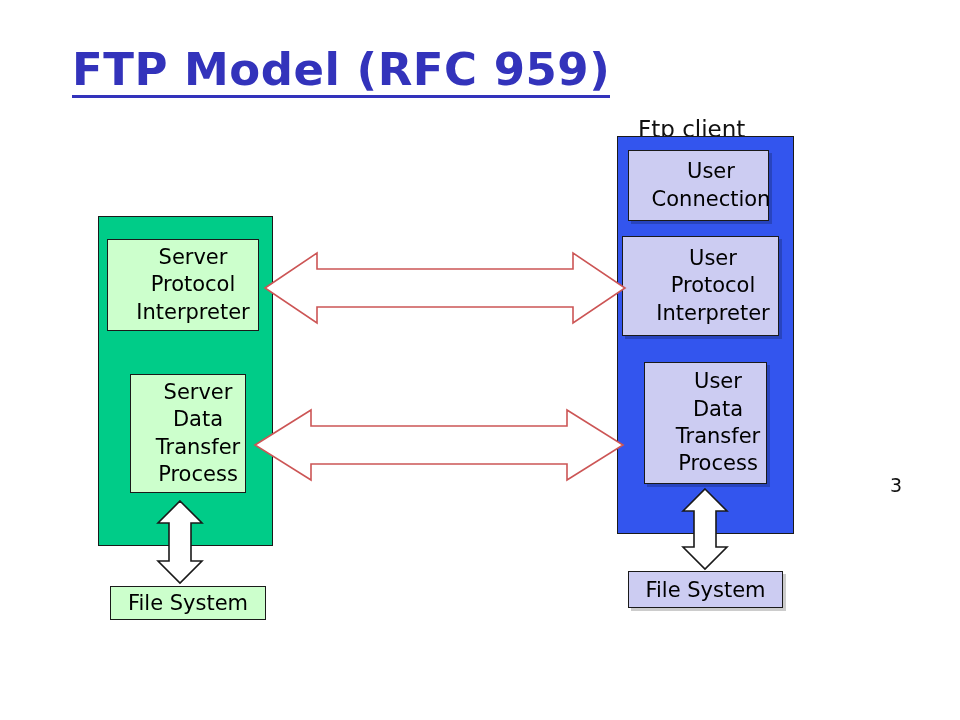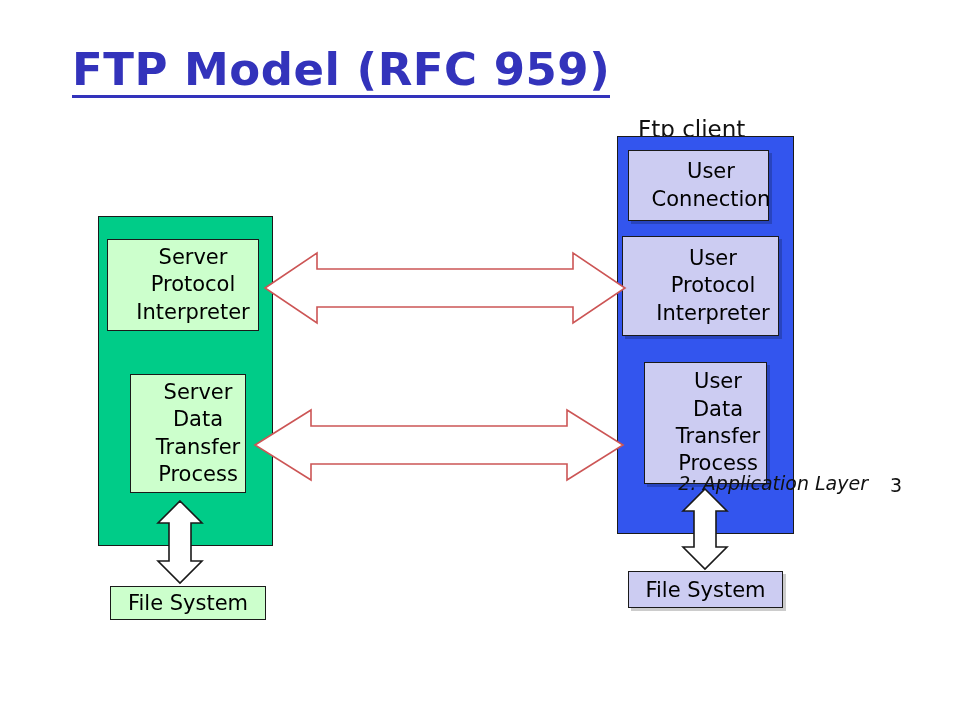--- a/index.html
+++ b/index.html
@@ -219,16 +219,15 @@
 
 
   <svg class="arrow-svg" style="left:158px; top:501px;" width="44" height="82" viewBox="0 0 44 82">
     <polygon points="22,0 44,22 33,22 33,60 44,60 22,82 0,60 11,60 11,22 0,22" fill="#ffffff" stroke="#1a1a1a" stroke-width="1.6"></polygon>
   </svg>
 
   <svg class="arrow-svg" style="left:683px; top:489px;" width="44" height="80" viewBox="0 0 44 80">
     <polygon points="22,0 44,22 33,22 33,58 44,58 22,80 0,58 11,58 11,22 0,22" fill="#ffffff" stroke="#1a1a1a" stroke-width="1.6"></polygon>
   </svg>
 
-  <div class="footer-text">2: Application Layer</div>
   <div class="footer-page">3</div>
 
 </div>
 
 </body></html>

